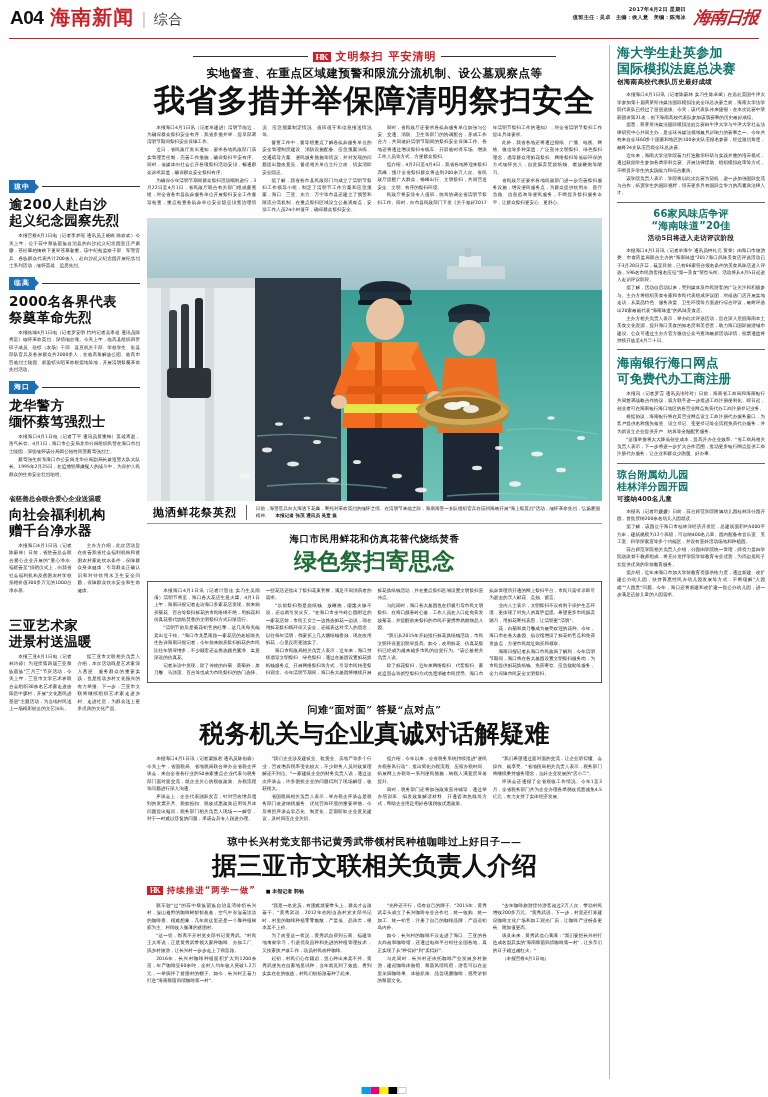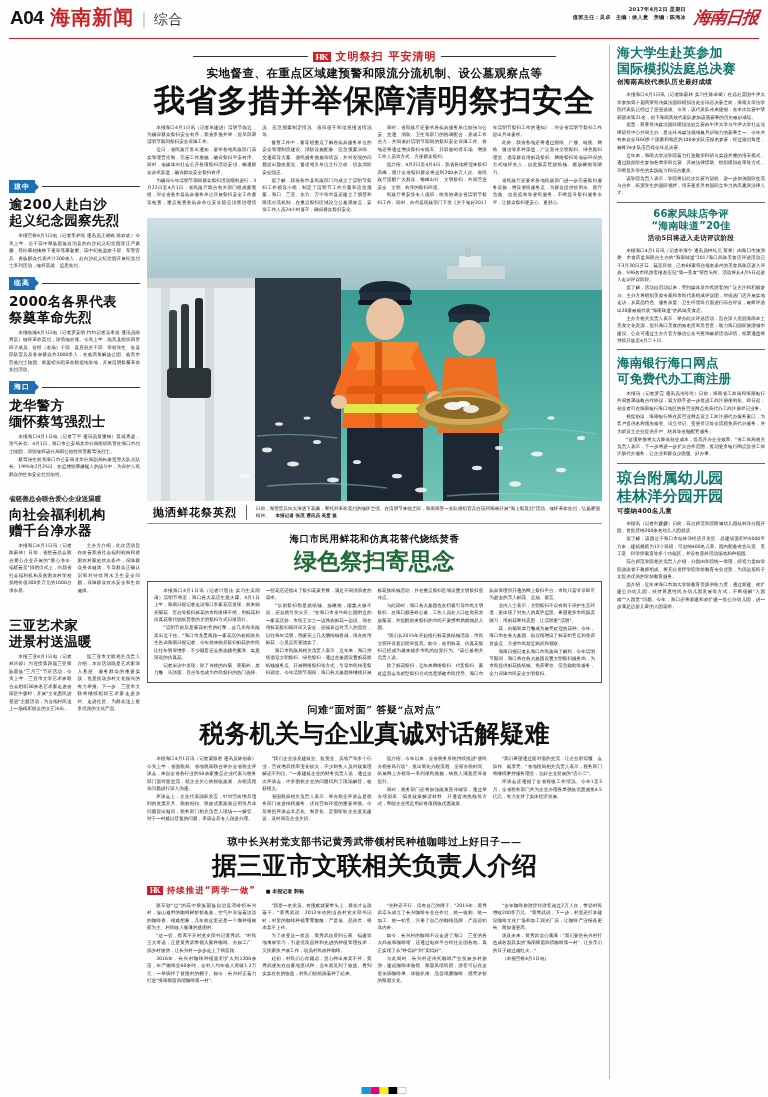--- a/index.html
+++ b/index.html
@@ -469,21 +469,21 @@
         <div class="body-text" style="margin-top:4px">
           <p>本报讯（记者罗霞 通讯员冷玲玲）日前，海南省工商局和海南银行共同签署战略合作协议，双方联手进一步推进工商注册便利化。即日起，创业者可在海南银行海口地区的各营业网点免费代办工商注册登记业务。</p>
           <p>根据协议，海南银行将在其营业网点设立工商注册代办服务窗口，为客户提供名称预先核准、设立登记、变更登记等全流程免费代办服务，并为新设立企业提供开户、结算等金融配套服务。</p>
           <p>"这项举措将大大降低创业成本，提高开办企业效率。"省工商局相关负责人表示，下一步将进一步扩大合作范围，推动更多银行网点提供工商注册代办服务，让企业和群众少跑腿、好办事。</p>
         </div>
       </div>
 
       <hr class="hr-thin">
 
       <div>
-        <div class="hl-sm" style="white-space:pre-line;font-size:15px">琼台附属幼儿园
+        <div class="hl-sm" style="white-space:pre-line;font-size:10px">琼台附属幼儿园
 桂林洋分园开园</div>
         <div class="hl-sub">可接纳400名儿童</div>
         <div class="body-text" style="margin-top:4px">
           <p>本报讯（记者叶媛媛）日前，琼台师范学院附属幼儿园桂林洋分园开园，首批接纳200余名幼儿入园就读。</p>
           <p>据了解，该园位于海口市桂林洋经济开发区，总建筑面积约5000平方米，建筑规模为12个班级，可容纳400名儿童。园内配备有音乐室、美工室、科学探索室等多个功能区，并设有室外活动场地和种植园。</p>
           <p>琼台师范学院相关负责人介绍，分园由学院统一管理，师资力量由学院选派骨干教师组成，将充分发挥学院学前教育专业优势，为周边居民子女提供优质的学前教育服务。</p>
           <p>据介绍，近年来海口市加大学前教育资源供给力度，通过新建、改扩建公办幼儿园，扶持普惠性民办幼儿园发展等方式，不断缓解"入园难""入园贵"问题。今年，海口还将新建和改扩建一批公办幼儿园，进一步满足适龄儿童的入园需求。</p>
         </div>
       </div>
     </div>

